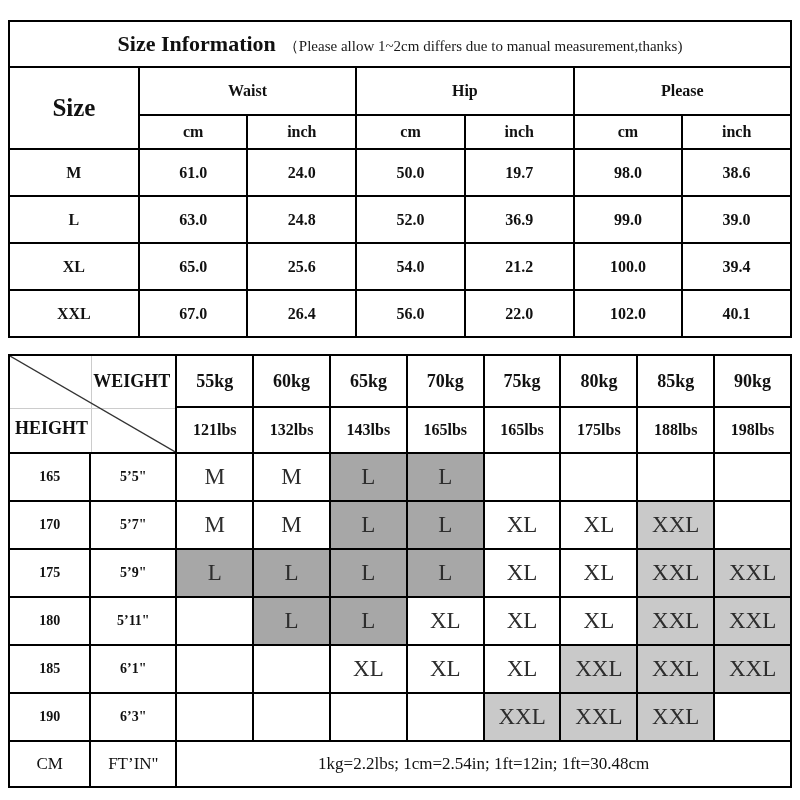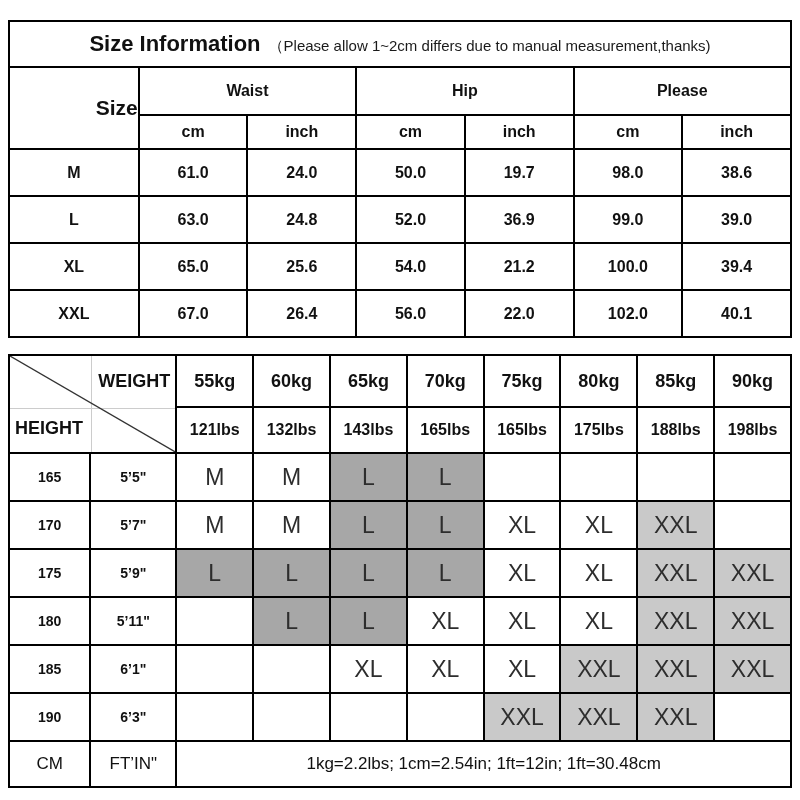--- a/index.html
+++ b/index.html
@@ -1,28 +1,28 @@
 <!DOCTYPE html>
 <html><head>
 <meta charset="utf-8">
 <style>
   html,body { margin:0; padding:0; }
   body {
     width:800px; height:800px; background:#ffffff;
     font-family:"Liberation Sans", sans-serif; color:#111;
   }
-  .wrap { padding:20px 8px 4px 8px; }
+  .wrap { padding:20px 8px 4px 8px;font-family:Liberation Serif, serif; }
   table { border-collapse:collapse; width:100%; table-layout:fixed; }
   td { border:2px solid #000; text-align:center; vertical-align:middle; padding:0; overflow:hidden; }
 
   
   .t1 .title-cell { height:44px; font-size:15px; white-space:nowrap; }
   .t1 .ttl { font-weight:bold; font-size:22px; margin-right:8px; }
   .t1 .note { font-size:15px; color:#1a1a1a; }
-  .t1 .size-head { font-weight:bold; font-size:21px;text-align:right; }
+  .t1 .size-head { font-weight:bold; font-size:25px; }
   .t1 .grp { height:46px; font-weight:bold; font-size:16px; }
   .t1 .unit { height:32px; font-weight:bold; font-size:16px; }
   .t1 .drow td { height:45px; font-weight:bold; font-size:16px; }
 
   
   .t2 { margin-top:16px; }
   .t2 .kg { height:50px; font-weight:bold; font-size:18px;margin-top:9px; }
   .t2 .lbs { height:44px; font-weight:bold; font-size:16px;margin-top:8px; }
   .t2 .hlabel { font-weight:bold; font-size:14px; }
   .t2 .fit { height:46px; font-size:23px; font-weight:400; color:#2d2d2d; }

